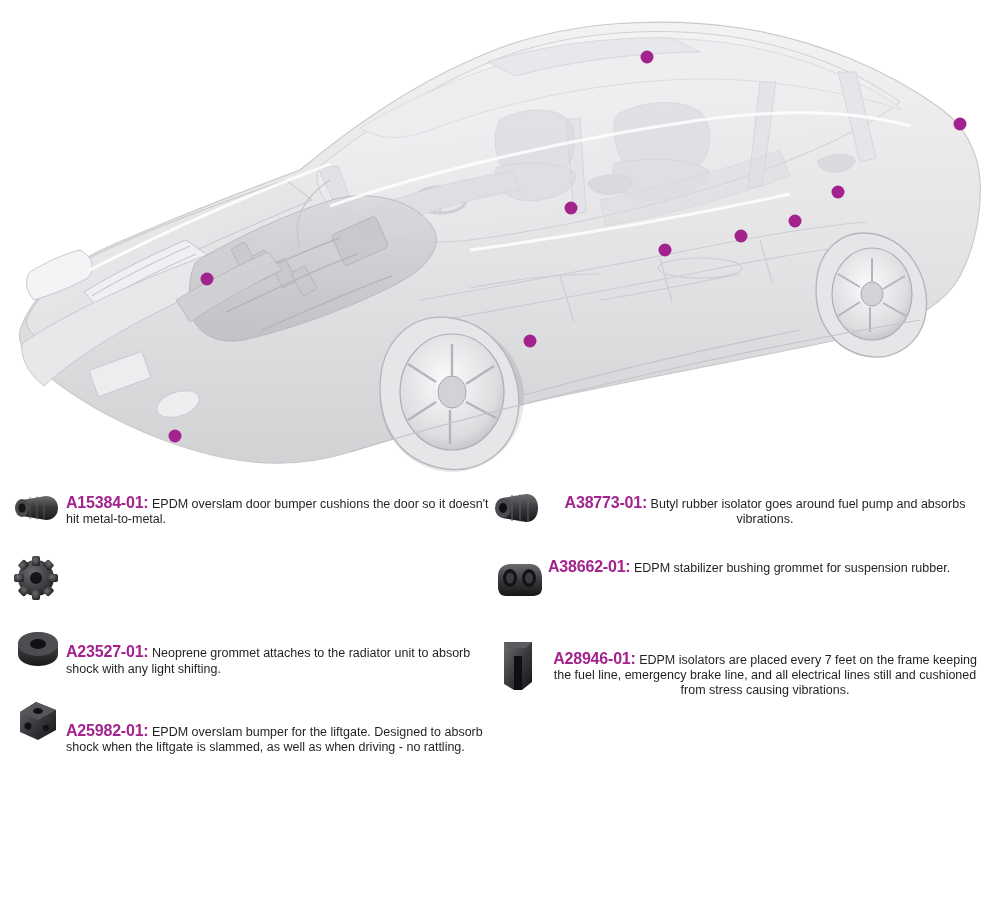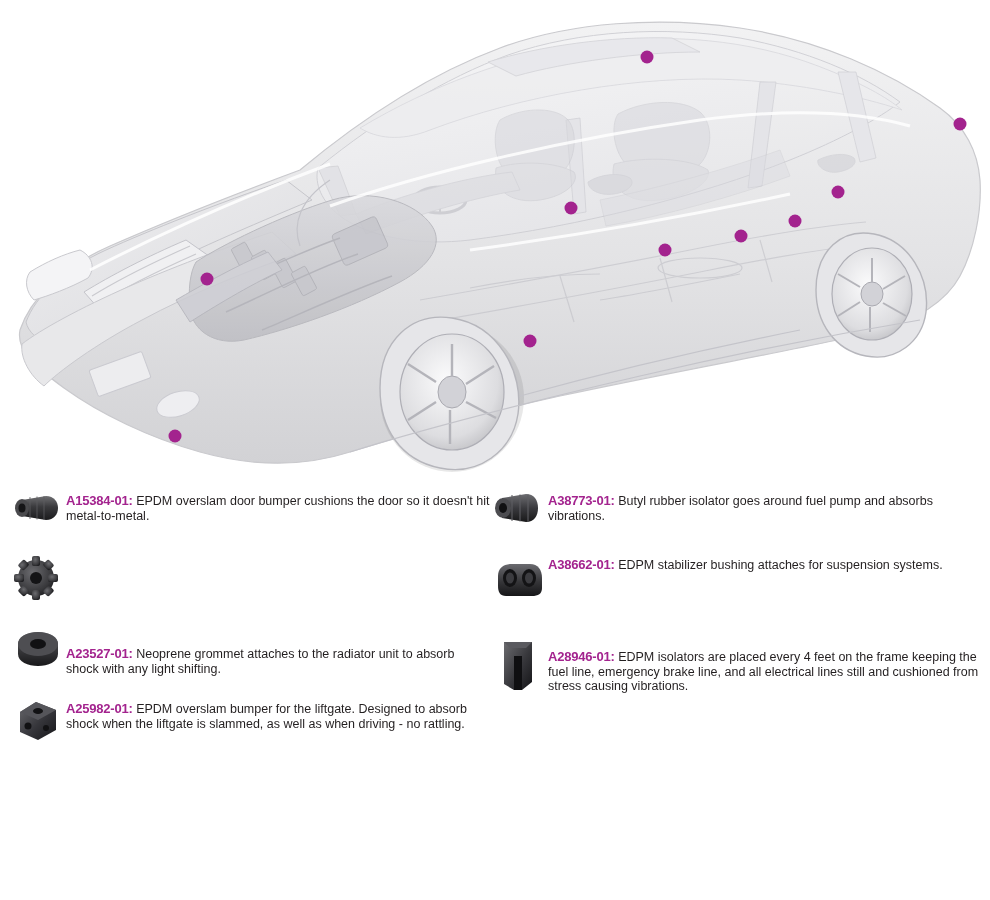--- a/index.html
+++ b/index.html
@@ -45,21 +45,21 @@
     top: 484px;
     left: 0;
     width: 990px;
     height: 300px;
   }
   .legend-column {
     position: absolute;
     top: 0;
   }
   #legend-col-left { left: 10px; width: 480px; }
-  #legend-col-right { left: 492px; width: 490px; }
+  #legend-col-right { left: 492px; width: 490px; text-align: center; }
 
   .legend-item {
     display: flex;
     align-items: flex-start;
     margin-bottom: 18px;
   }
   .legend-thumb {
     flex: 0 0 auto;
     width: 56px;
     height: 52px;
@@ -67,34 +67,34 @@
   }
   .legend-thumb svg { display: block; }
   .legend-text {
     padding-top: 12px;
     font-size: 12.5px;
     line-height: 1.15;
   }
   .part-code {
     color: #a3238e;
     font-weight: bold;
-    font-size: 13px;
+    font-size: 16px;
     letter-spacing: -0.2px;
     white-space: nowrap;
   }
   .part-desc {
     color: #231f20;
     font-size: 12.5px;
   }
 
   
   #li-a15384 .legend-text { padding-top: 10px; }
   #li-a20954 .legend-text { padding-top: 12px; }
   #li-a23527 .legend-text { padding-top: 12px; }
-  #li-a25982 .legend-text { padding-top: 8px; }
+  #li-a25982 .legend-text { padding-top: 8px; margin-top: 20px; }
   #li-a38773 .legend-text { padding-top: 10px; }
   #li-a38662 .legend-text { padding-top: 4px; }
   #li-a28946 .legend-text { padding-top: 14px; }
 
   #li-a38662 { margin-top: 6px; margin-bottom: 30px; }
   #li-a20954 { margin-top: 10px; }
   #li-a23527 { margin-top: 10px; align-items: flex-end; }
   #li-a25982 { margin-top: 12px; }
   #li-a28946 { margin-top: 10px; }
 </style>
@@ -446,39 +446,39 @@
           </defs>
           <path d="M 6 22 C 6 14, 12 10, 20 10 L 38 10 C 46 10, 50 16, 50 24 L 50 34 C 50 40, 46 42, 40 42 L 14 42 C 8 42, 6 38, 6 32 Z" fill="url(#rg6)"></path>
           <ellipse cx="18" cy="24" rx="7" ry="9" fill="#131315"></ellipse>
           <ellipse cx="37" cy="24" rx="7" ry="9" fill="#131315"></ellipse>
           <ellipse cx="18" cy="24" rx="4" ry="5.5" fill="#3c3c40"></ellipse>
           <ellipse cx="37" cy="24" rx="4" ry="5.5" fill="#3c3c40"></ellipse>
         </svg>
       </div>
       <div class="legend-text">
         <span class="part-code">A38662-01:</span>
-        <span class="part-desc">EDPM stabilizer bushing attaches for suspension systems.</span>
+        <span class="part-desc">EDPM stabilizer bushing grommet for suspension rubber.</span>
       </div>
     </div>
 
     <div class="legend-item" id="li-a28946">
       <div class="legend-thumb">
         <svg width="56" height="62" viewBox="0 0 56 62" xmlns="http://www.w3.org/2000/svg">
           <defs>
             <linearGradient id="rg7" x1="0" y1="0" x2="1" y2="1">
               <stop offset="0%" stop-color="#6c6c70"></stop>
               <stop offset="55%" stop-color="#37373b"></stop>
               <stop offset="100%" stop-color="#141417"></stop>
             </linearGradient>
           </defs>
           <path d="M 12 6 L 40 6 L 40 46 L 30 54 L 30 20 L 22 20 L 22 54 L 12 48 Z" fill="url(#rg7)"></path>
           <path d="M 12 6 L 40 6 L 34 12 L 18 12 Z" fill="#5a5a5f"></path>
           <path d="M 22 20 L 30 20 L 30 54 L 22 54 Z" fill="#0f0f11"></path>
         </svg>
       </div>
       <div class="legend-text">
         <span class="part-code">A28946-01:</span>
-        <span class="part-desc">EDPM isolators are placed every 4 feet on the frame keeping the fuel line, emergency brake line, and all electrical lines still and cushioned from stress causing vibrations.</span>
+        <span class="part-desc">EDPM isolators are placed every 7 feet on the frame keeping the fuel line, emergency brake line, and all electrical lines still and cushioned from stress causing vibrations.</span>
       </div>
     </div>
 
   </div>
 </div>
 
 </body></html>

